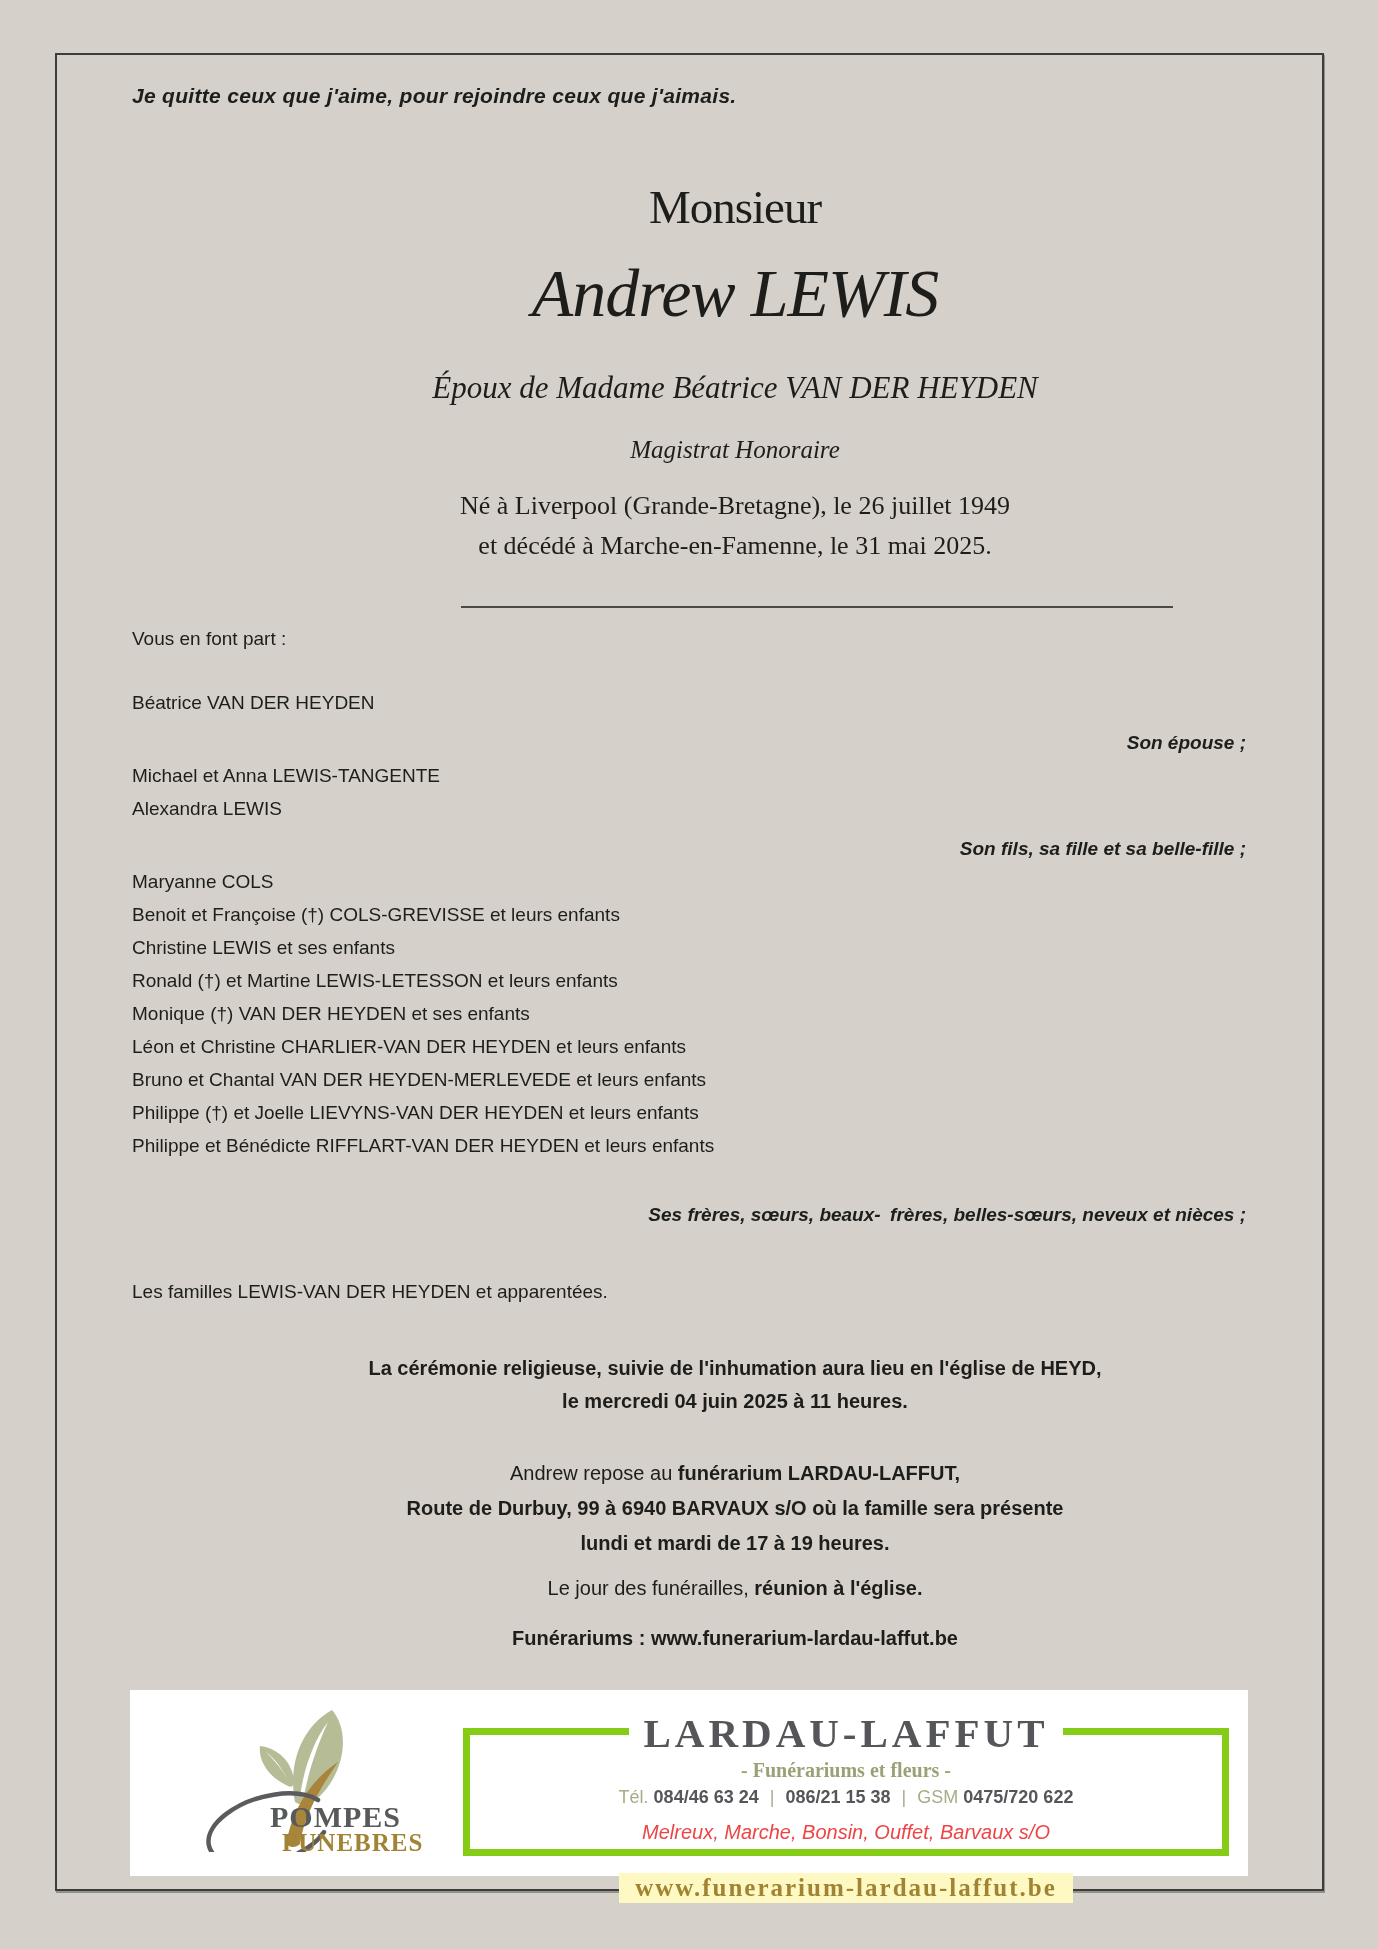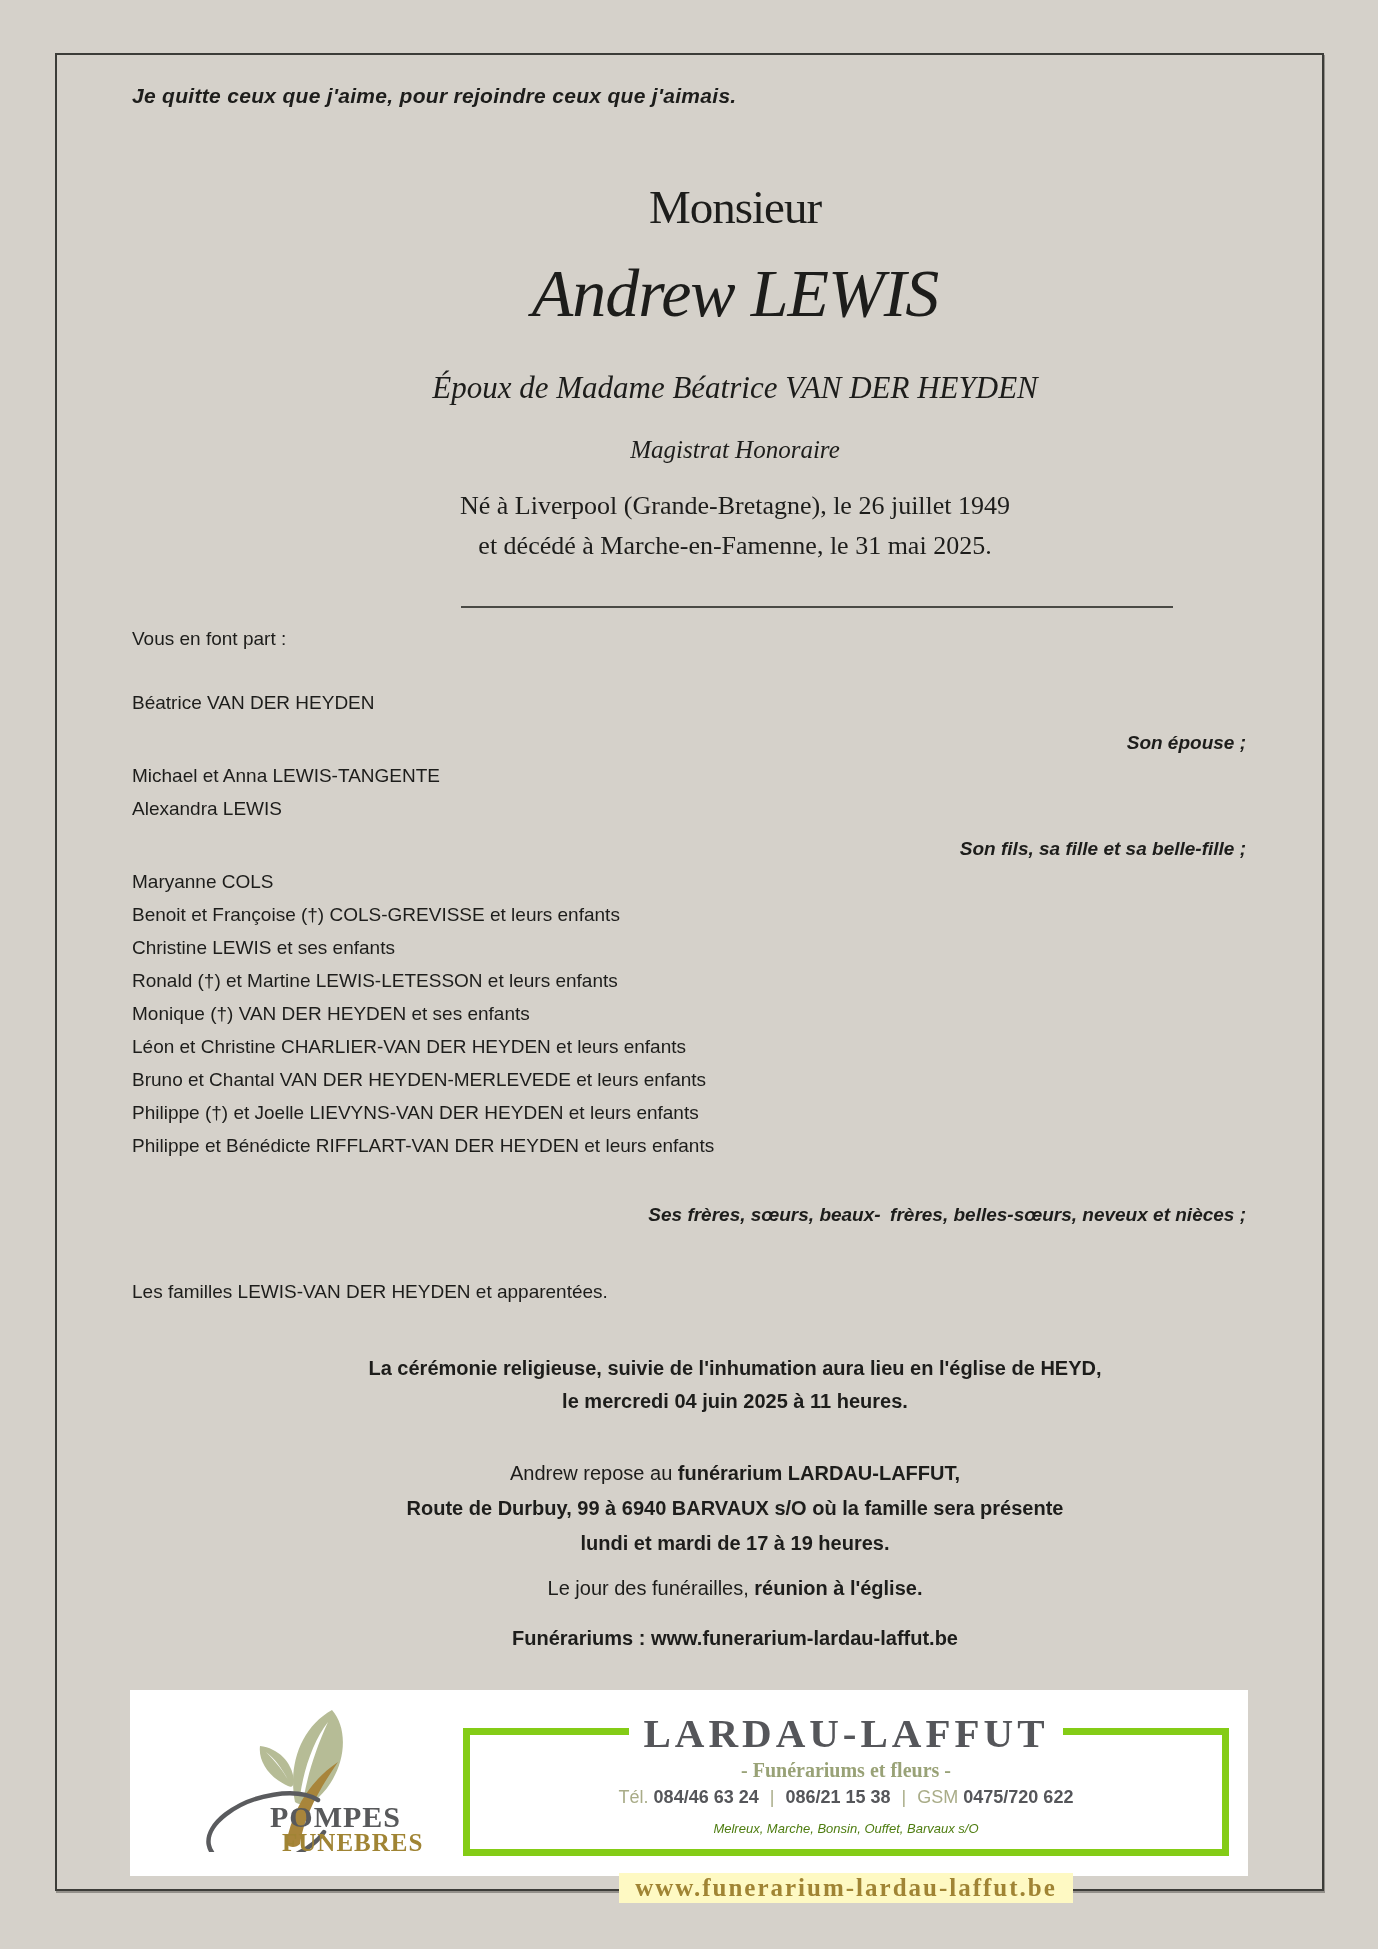--- a/index.html
+++ b/index.html
@@ -59,21 +59,21 @@
   .brand-row span{
     display:inline-block;background:#ffffff;padding:0 14px;
     font-family:"Liberation Serif",serif;font-weight:bold;
     font-size:41px;letter-spacing:4px;color:#55565a;line-height:1.1;
   }
   .tagline{left:0;right:0;top:24px;text-align:center;font-family:"Liberation Serif",serif;
     font-weight:bold;font-size:20px;color:#99a277;}
   .phone-row{left:0;right:0;top:52px;text-align:center;font-size:18px;font-weight:bold;color:#55565a;}
   .phone-row .lab{color:#a9ac88;font-weight:normal;}
   .phone-row .pipe{color:#a9ac88;padding:0 6px;font-weight:normal;}
-  .locations{left:0;right:0;top:86px;text-align:center;font-style:italic;font-size:13px;color:#4d7c0f;}
+  .locations{left:0;right:0;top:86px;text-align:center;font-style:italic;font-size:20px;color:#ef4444;}
   .site-row{left:0;right:0;top:138px;text-align:center;}
   .site-row span{
     display:inline-block;background:#fef9c3;padding:0 16px;
     font-family:"Liberation Serif",serif;font-weight:bold;
     font-size:25px;letter-spacing:2px;color:#a08434;line-height:1.2;
   }
 </style>
 </head>
 <body>
 

